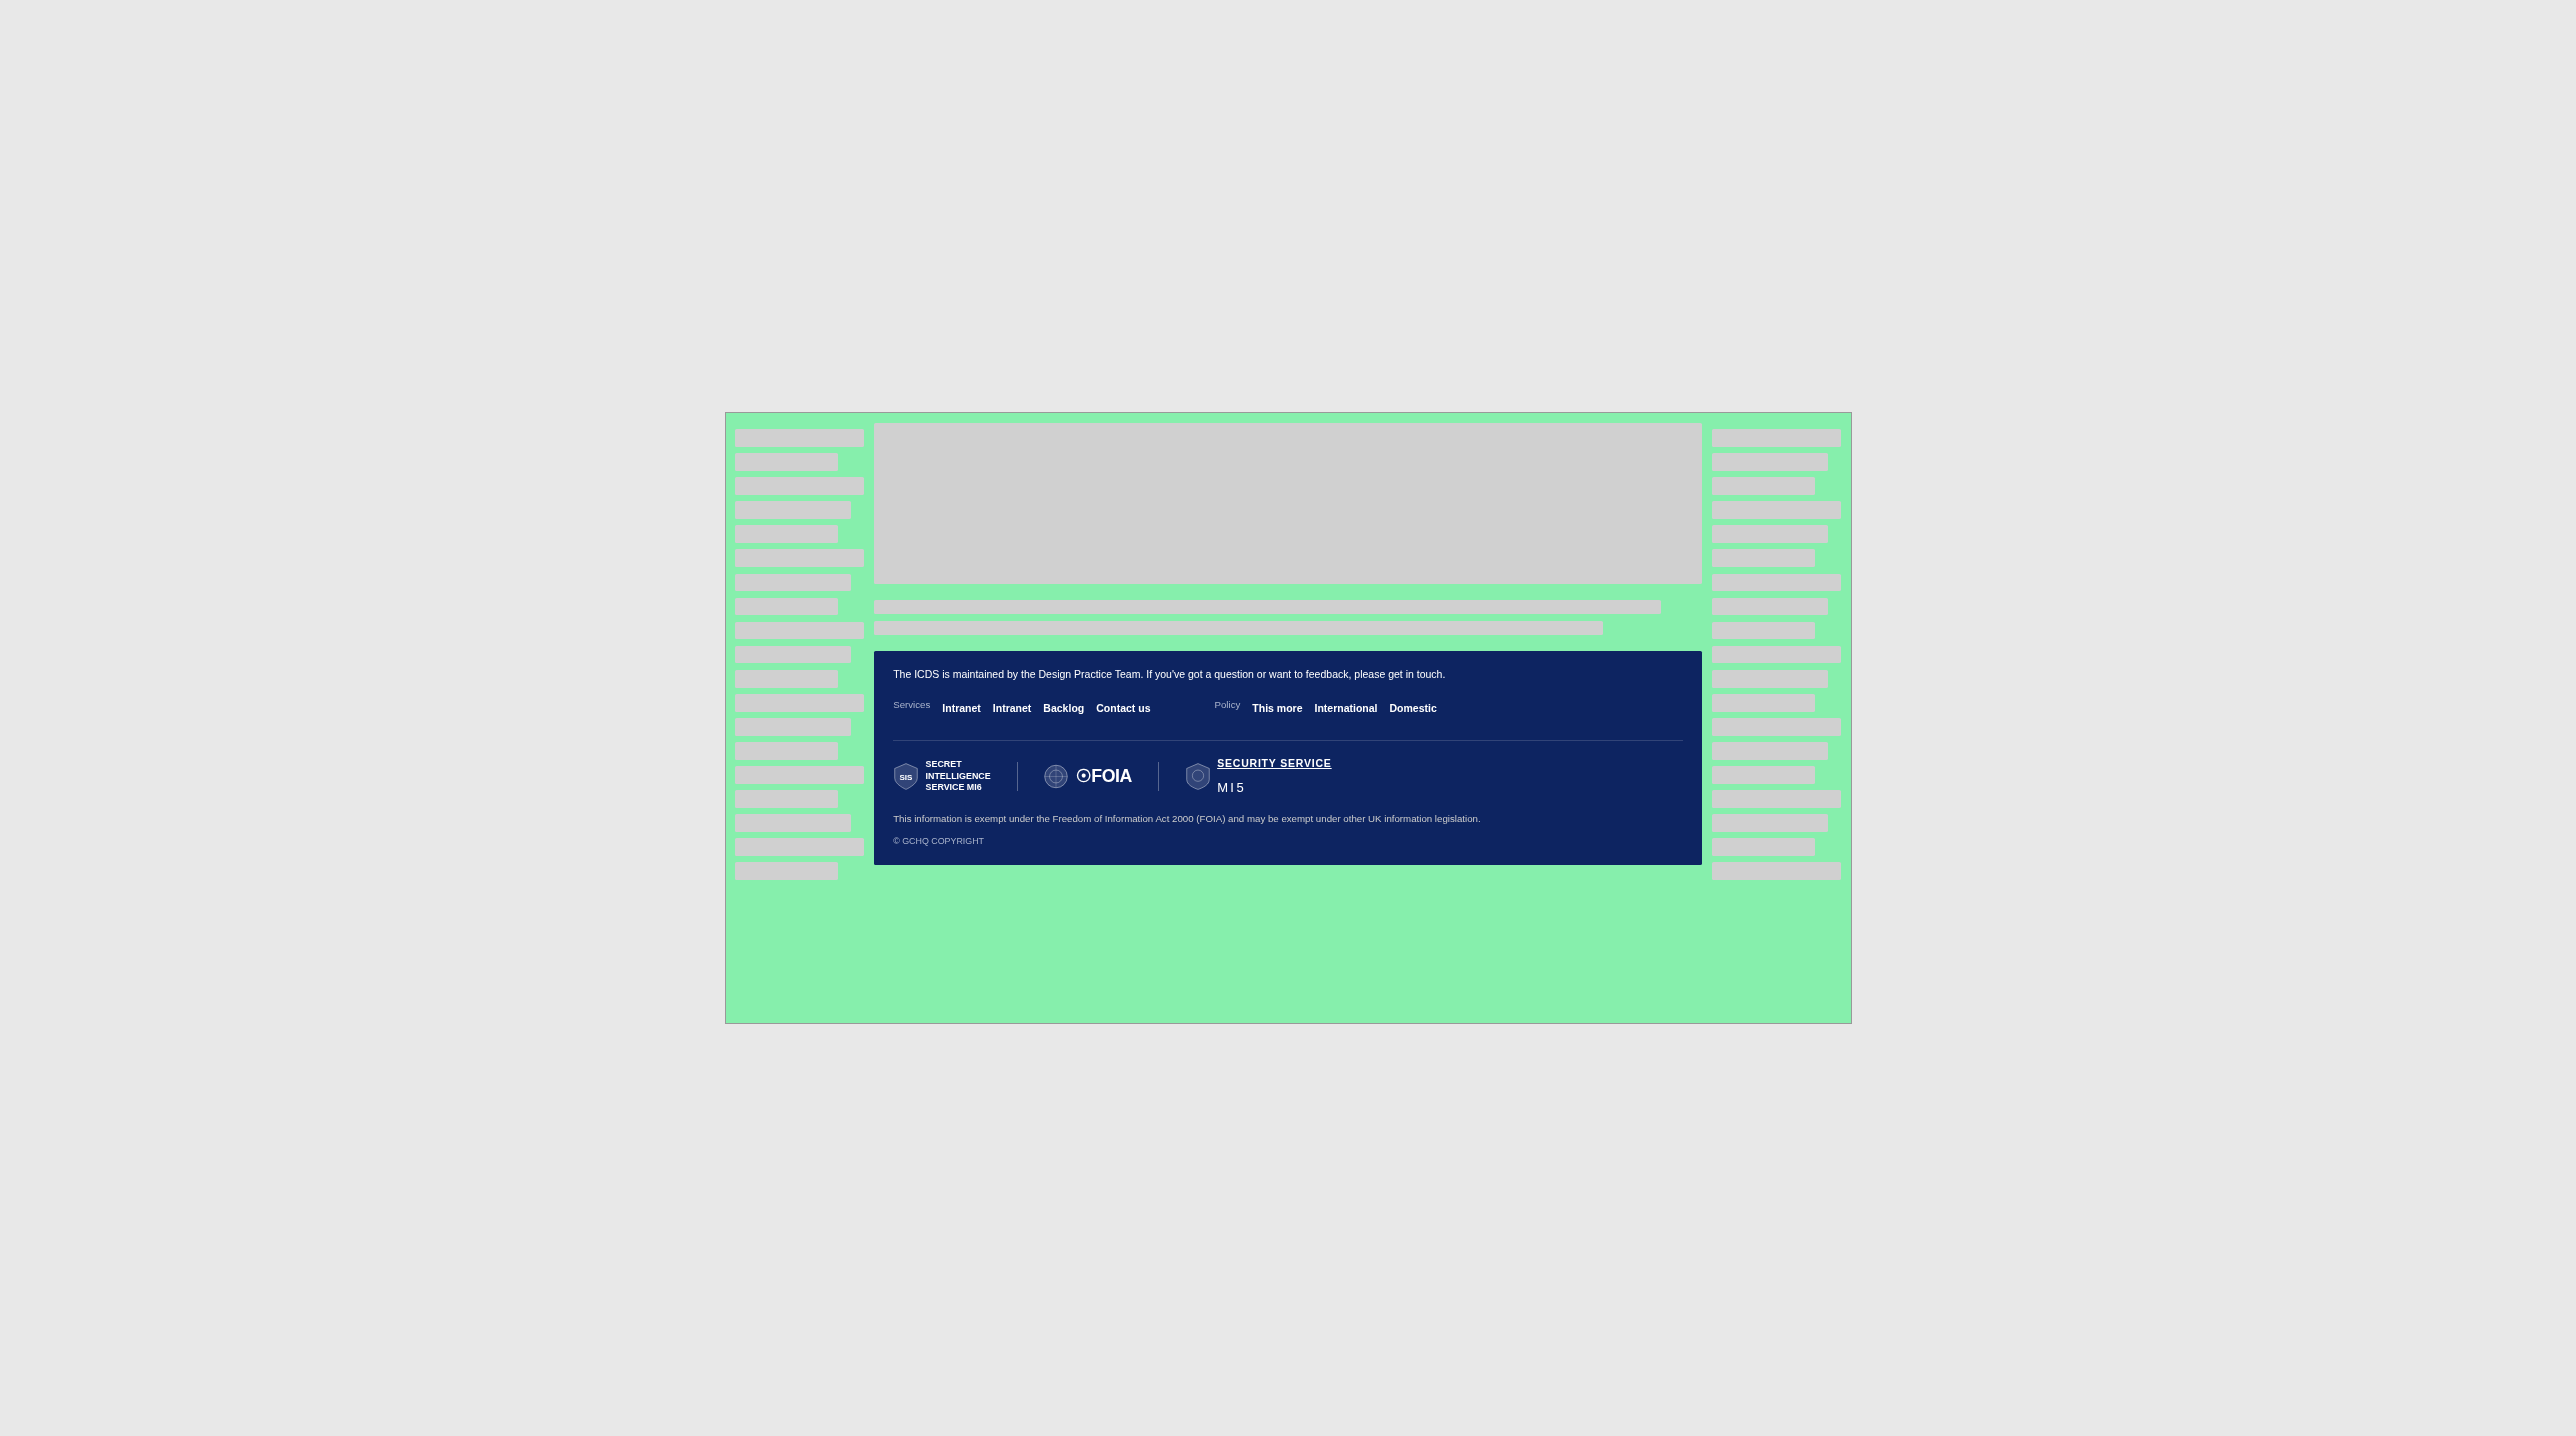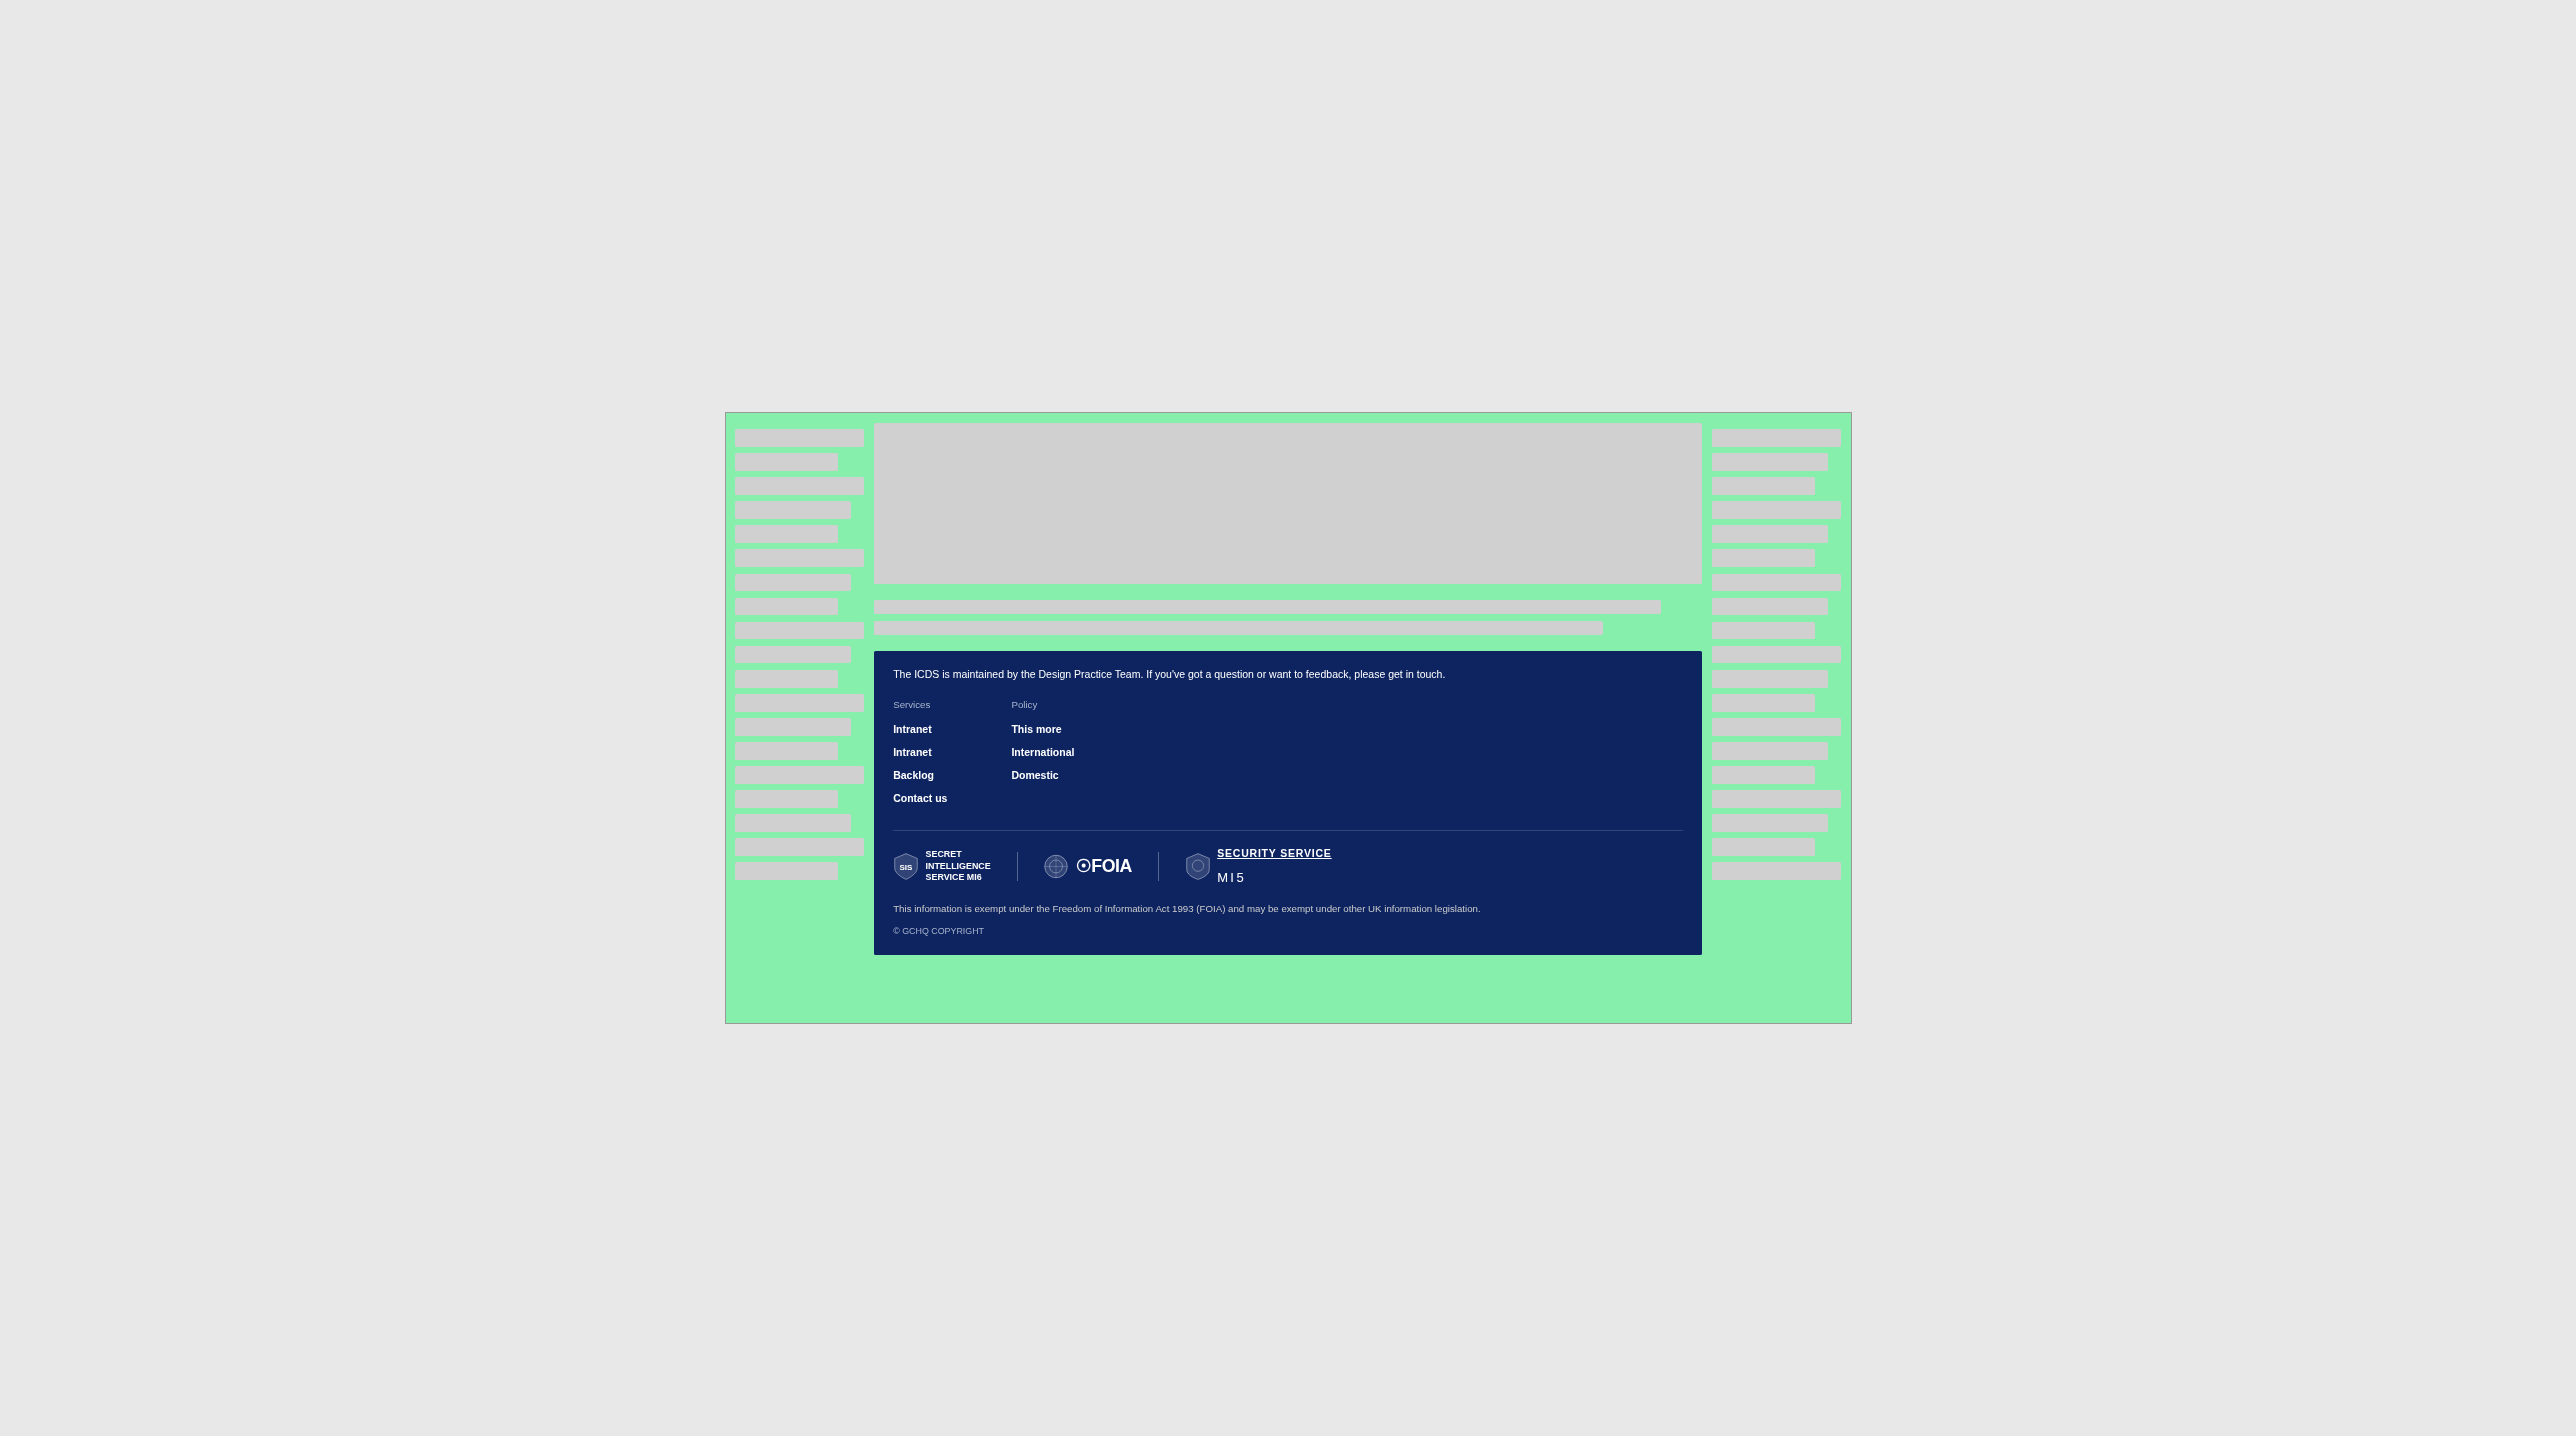--- a/index.html
+++ b/index.html
@@ -93,22 +93,22 @@
     }
 
     .footer-nav {
       display: flex;
       gap: 64px;
       margin-bottom: 22.5px;
     }
 
     .footer-column {
       display: flex;
-      flex-direction: column;
-      gap: 4px;
+      flex-direction: row;
+      gap: 12px;
     }
 
     .footer-column-label {
       font-size: 9.7px;
       color: #aab4cc;
       margin-bottom: 6.4px;
       font-weight: normal;
     }
 
     .footer-link {
@@ -281,21 +281,21 @@
             <circle cx="16" cy="17" r="7" fill="none" stroke="rgba(255,255,255,0.4)" stroke-width="1"></circle>
           </svg>
           <div class="security-service-text">
             <div style="font-size:10.5px;font-weight:bold;letter-spacing:0.8px;text-decoration:underline;">SECURITY SERVICE</div>
             <div style="font-size:13px;font-weight:normal;letter-spacing:2.4px;margin-top:10px;">MI5</div>
           </div>
         </div>
 
       </div>
 
-      <p class="footer-legal">This information is exempt under the Freedom of Information Act 1993 (FOIA) and may be exempt under other UK information legislation.</p>
+      <p class="footer-legal">This information is exempt under the Freedom of Information Act 2000 (FOIA) and may be exempt under other UK information legislation.</p>
 
       <p class="footer-copyright">© GCHQ COPYRIGHT</p>
 
     </div>
   </div>
 
   <div class="sidebar-right">
     <div class="skeleton-bar w-full"></div>
     <div class="skeleton-bar w-90"></div>
     <div class="skeleton-bar w-80"></div>

